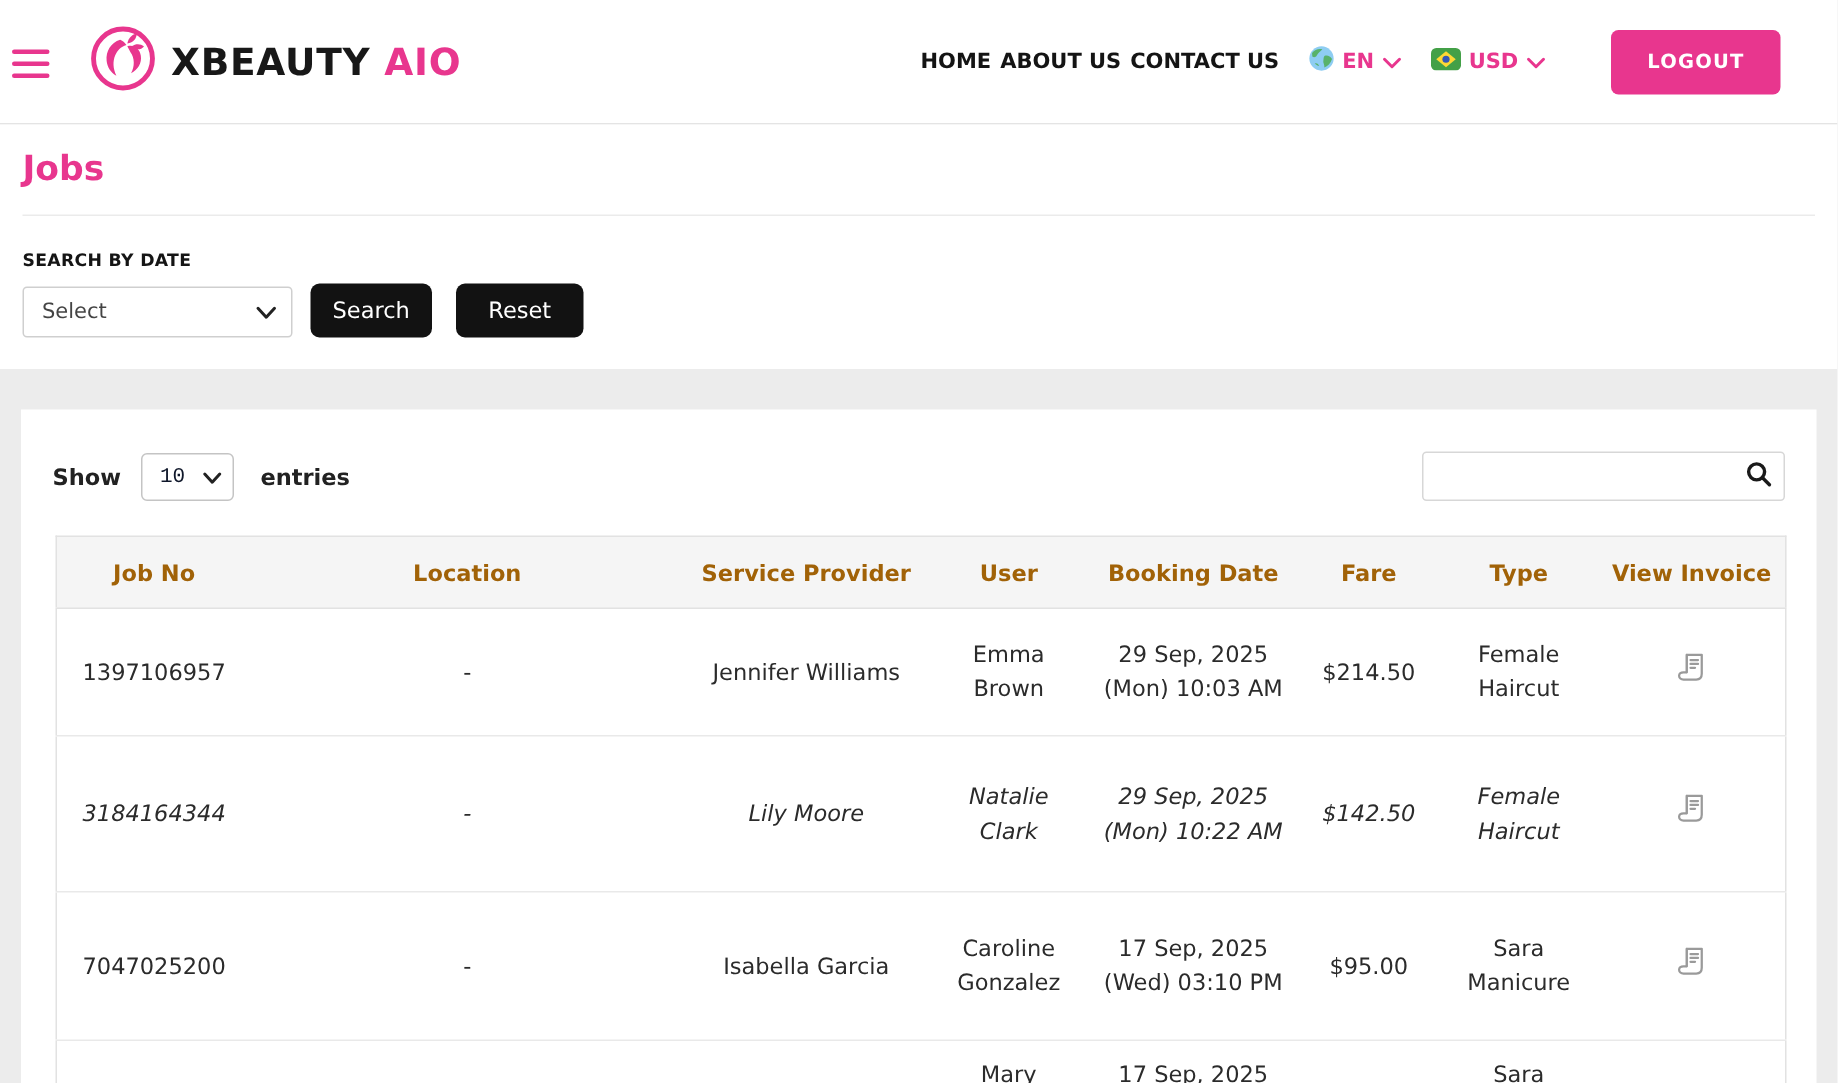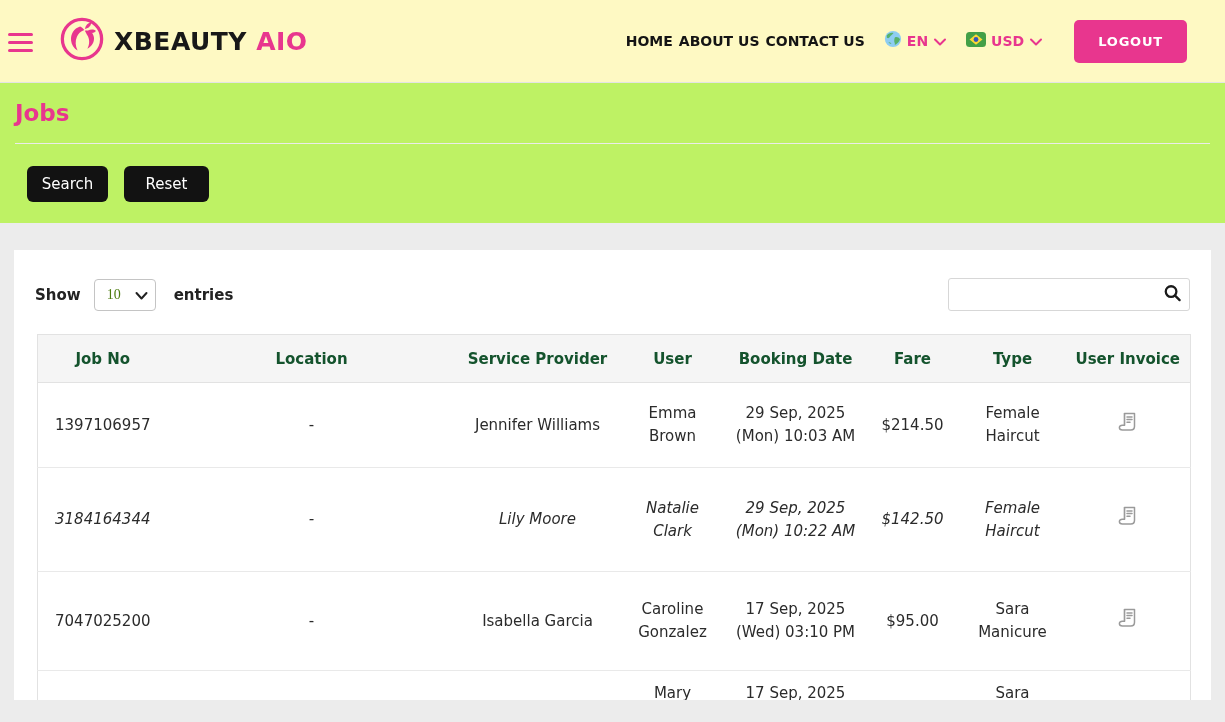--- a/index.html
+++ b/index.html
@@ -3,39 +3,39 @@
 <meta charset="utf-8">
 <style>
   * { margin:0; padding:0; box-sizing:border-box; }
   html,body { width:1225px; height:722px; overflow:hidden; }
   body {
     font-family:"DejaVu Sans","Liberation Sans",sans-serif;
     background:#ececec; color:#212121;
   }
   
   .header {
-    background:#fef9c3; height:83px; display:flex; align-items:center;
+    background:#ffffff; height:83px; display:flex; align-items:center;
     padding:0 38px 0 8px; border-bottom:1px solid #e4e4e4;
   }
   .hamburger { width:27px; cursor:pointer; margin-top:2px; }
   .hamburger span { display:block; width:25px; height:3px; background:#e8368e; border-radius:2px; margin:5px 0; }
   .logo-wrap { display:flex; align-items:center; margin-left:24px; cursor:pointer; }
   .brand { font-size:25px; font-weight:800; letter-spacing:.5px; margin-left:9px; color:#181818; white-space:nowrap; }
   .brand .accent { color:#e8368e; }
   .main-nav { margin-left:auto; display:flex; align-items:center; gap:17px; }
   .nav-link { font-size:14px; font-weight:700; color:#141414; text-decoration:none; white-space:nowrap; cursor:pointer; }
   .pill-group { display:flex; align-items:center; gap:5px; cursor:pointer; margin-left:2px; }
   .pill-group .code { color:#e8368e; font-weight:700; font-size:14px; }
   .logout-btn {
     background:#e8368e; color:#fff; border:none; border-radius:5px;
     font-family:inherit; font-size:13px; font-weight:700; letter-spacing:.8px;
-    padding:0 24px; height:43px; margin-left:14px; cursor:pointer;
-  }
-  
-  .filter-section { background:#bef264; padding:0 15px 21px 15px; }
+    padding:0 24px; height:43px; margin-left:26px; cursor:pointer;
+  }
+  
+  .filter-section { background:#ffffff; padding:0 15px 21px 15px; }
   .page-title { color:#e8368e; font-size:23px; font-weight:700; padding-top:17px; }
   .title-divider { border:none; border-top:1px solid #ebebeb; margin-top:17px; }
   .filter-row { display:flex; align-items:flex-end; margin-top:22px; }
   .filter-group { display:flex; flex-direction:column; }
   .filter-label { font-size:11.5px; font-weight:700; letter-spacing:.2px; color:#151515; margin-bottom:11px; }
   .ctrl { height:34px; border:1px solid #cfcfcf; border-radius:3px; background:#fff; font-family:inherit; font-size:14px; color:#444; }
   .select-wrap { position:relative; width:180px; }
   .select-wrap select { width:100%; height:34px; appearance:none; -webkit-appearance:none; padding:0 28px 0 12px; cursor:pointer; }
   .select-wrap .chev { position:absolute; right:10px; top:50%; transform:translateY(-50%); pointer-events:none; }
   .date-wrap { position:relative; width:181px; margin-left:10px; }
@@ -46,33 +46,33 @@
     background:#121212; color:#fff; border:none; border-radius:6px; height:36px;
     font-family:inherit; font-size:15px; font-weight:500; cursor:pointer;
   }
   .search-btn { width:81px; margin-left:12px; }
   .reset-btn { width:85px; margin-left:16px; }
   
   .card { background:#fff; margin:27px 14px 0 14px; height:450px; overflow:hidden; }
   .card-controls { display:flex; align-items:center; margin:28px 21px 0 21px; }
   .show-label,.entries-label { font-size:15px; font-weight:700; color:#222; }
   .pagesize-wrap { position:relative; width:62px; margin-left:13px; }
-  .pagesize-wrap select { width:100%; height:32px; appearance:none; -webkit-appearance:none; border:1px solid #c4c4c4; border-radius:4px; background:#fff; font-family:Liberation Serif, serif; font-size:14px; color:#4d7c0f; padding:0 22px 0 12px; cursor:pointer; }
+  .pagesize-wrap select { width:100%; height:32px; appearance:none; -webkit-appearance:none; border:1px solid #c4c4c4; border-radius:4px; background:#fff; font-family:Liberation Mono, monospace; font-size:14px; color:#0f172a; padding:0 22px 0 12px; cursor:pointer; }
   .pagesize-wrap .chev { position:absolute; right:8px; top:50%; transform:translateY(-50%); pointer-events:none; }
   .entries-label { margin-left:18px; }
   .table-search-wrap { position:relative; margin-left:auto; }
   .table-search-wrap input { width:242px; height:33px; border:1px solid #d7d7d7; border-radius:3px; font-family:inherit; font-size:14px; padding:0 32px 0 10px; }
   .table-search-wrap .mag { position:absolute; right:8px; top:50%; transform:translateY(-50%); }
   
   .jobs-table { border-collapse:collapse; table-layout:fixed; width:1153px; margin:23px auto 0 23px; border:1px solid #e2e2e2; }
   .jobs-table col.c1{width:130px}.jobs-table col.c2{width:288px}.jobs-table col.c3{width:164px}
   .jobs-table col.c4{width:106px}.jobs-table col.c5{width:140px}.jobs-table col.c6{width:94px}
   .jobs-table col.c7{width:106px}.jobs-table col.c8{width:125px}
   .jobs-table thead tr { height:48px; background:#f5f5f5; }
-  .jobs-table th { font-size:15px; font-weight:700; color:#14532d; text-align:center; border-bottom:1px solid #e2e2e2; padding:0 6px; }
+  .jobs-table th { font-size:15px; font-weight:700; color:#a16207; text-align:center; border-bottom:1px solid #e2e2e2; padding:0 6px; }
   .jobs-table td { font-size:15px; color:#2b2b2b; text-align:center; vertical-align:middle; line-height:23px; padding:6px 8px; border-bottom:1px solid #e9e9e9; overflow:hidden; }
   .jobs-table tbody tr:nth-child(1){ height:85px; }
   .jobs-table tbody tr:nth-child(2){ height:104px;font-style:italic; }
   .jobs-table tbody tr:nth-child(3){ height:99px; }
   .jobs-table tbody tr:nth-child(4) td { vertical-align:top; padding-top:11px; height:120px; border-bottom:none; }
   .invoice-btn { display:inline-block; cursor:pointer; line-height:0; }
 </style>
 </head>
 <body>
 
@@ -141,20 +141,33 @@
 
     <button class="logout-btn">LOGOUT</button>
   </nav>
 </header>
 
 <section class="filter-section">
   <h1 class="page-title">Jobs</h1>
   <hr class="title-divider">
 
   <div class="filter-row">
+    <div class="filter-group">
+      <label class="filter-label">SEARCH BY DATE</label>
+      <div class="select-wrap">
+        <select class="ctrl">
+          <option>Select</option>
+        </select>
+        <span class="chev">
+          <svg width="15" height="10" viewBox="0 0 15 10">
+              <polyline points="2,2 7.5,8 13,2" fill="none" stroke="#222" stroke-width="2" stroke-linecap="round" stroke-linejoin="round"></polyline>
+            </svg>
+        </span>
+      </div>
+    </div>
 
 
 
     <button class="dark-btn search-btn">Search</button>
     <button class="dark-btn reset-btn">Reset</button>
   </div>
 </section>
 
 <section class="card">
   <div class="card-controls">
@@ -195,21 +208,21 @@
     </colgroup>
     <thead>
       <tr id="header-row">
           <th>Job No</th>
           <th>Location</th>
           <th>Service Provider</th>
           <th>User</th>
           <th>Booking Date</th>
           <th>Fare</th>
           <th>Type</th>
-          <th>User Invoice</th>
+          <th>View Invoice</th>
         </tr>
     </thead>
     <tbody id="table-body">
         <tr>
           <td>1397106957</td>
           <td>-</td>
           <td>Jennifer Williams</td>
           <td>Emma Brown</td>
           <td>29 Sep, 2025 (Mon) 10:03 AM</td>
           <td>$214.50</td>

